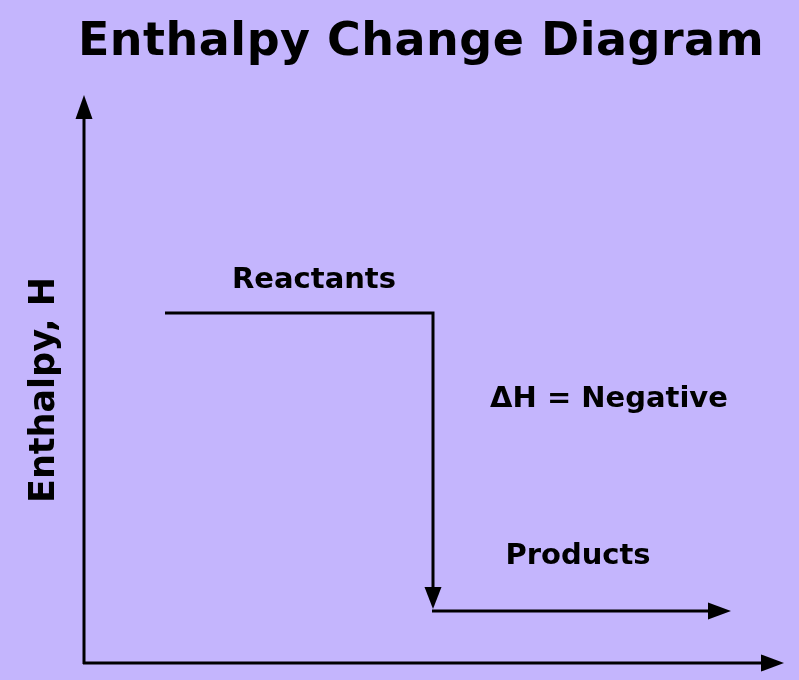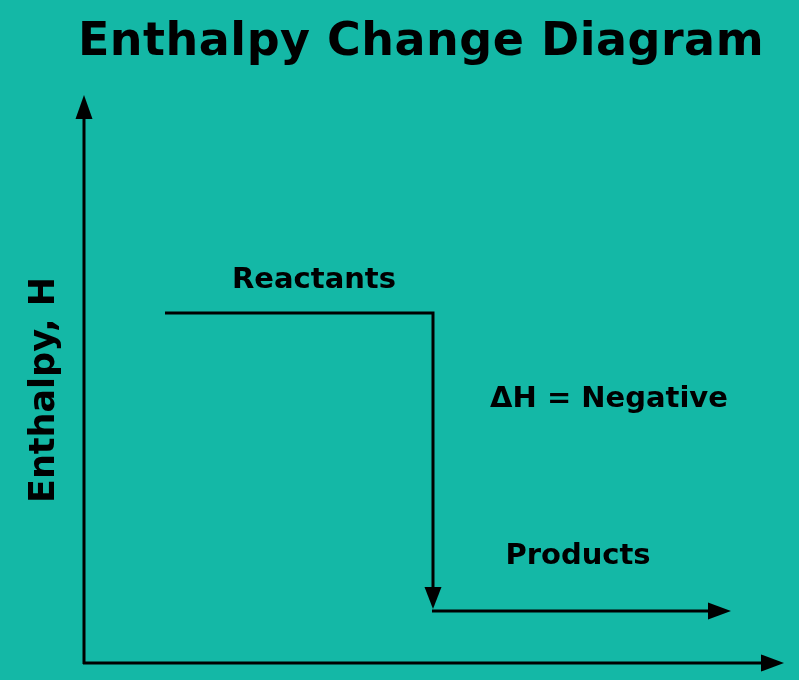--- a/index.html
+++ b/index.html
@@ -4,21 +4,21 @@
 <style>
   html, body {
     margin: 0;
     padding: 0;
     background: #ffffff;
   }
   .canvas {
     position: relative;
     width: 799px;
     height: 680px;
-    background: #14b8a6;
+    background: #c4b5fd;
     color: #000000;
     font-family: "DejaVu Sans", sans-serif;
     overflow: hidden;
   }
   .title {
     position: absolute;
     top: 12px;
     left: 421px;
     transform: translateX(-50%);
     margin: 0;

